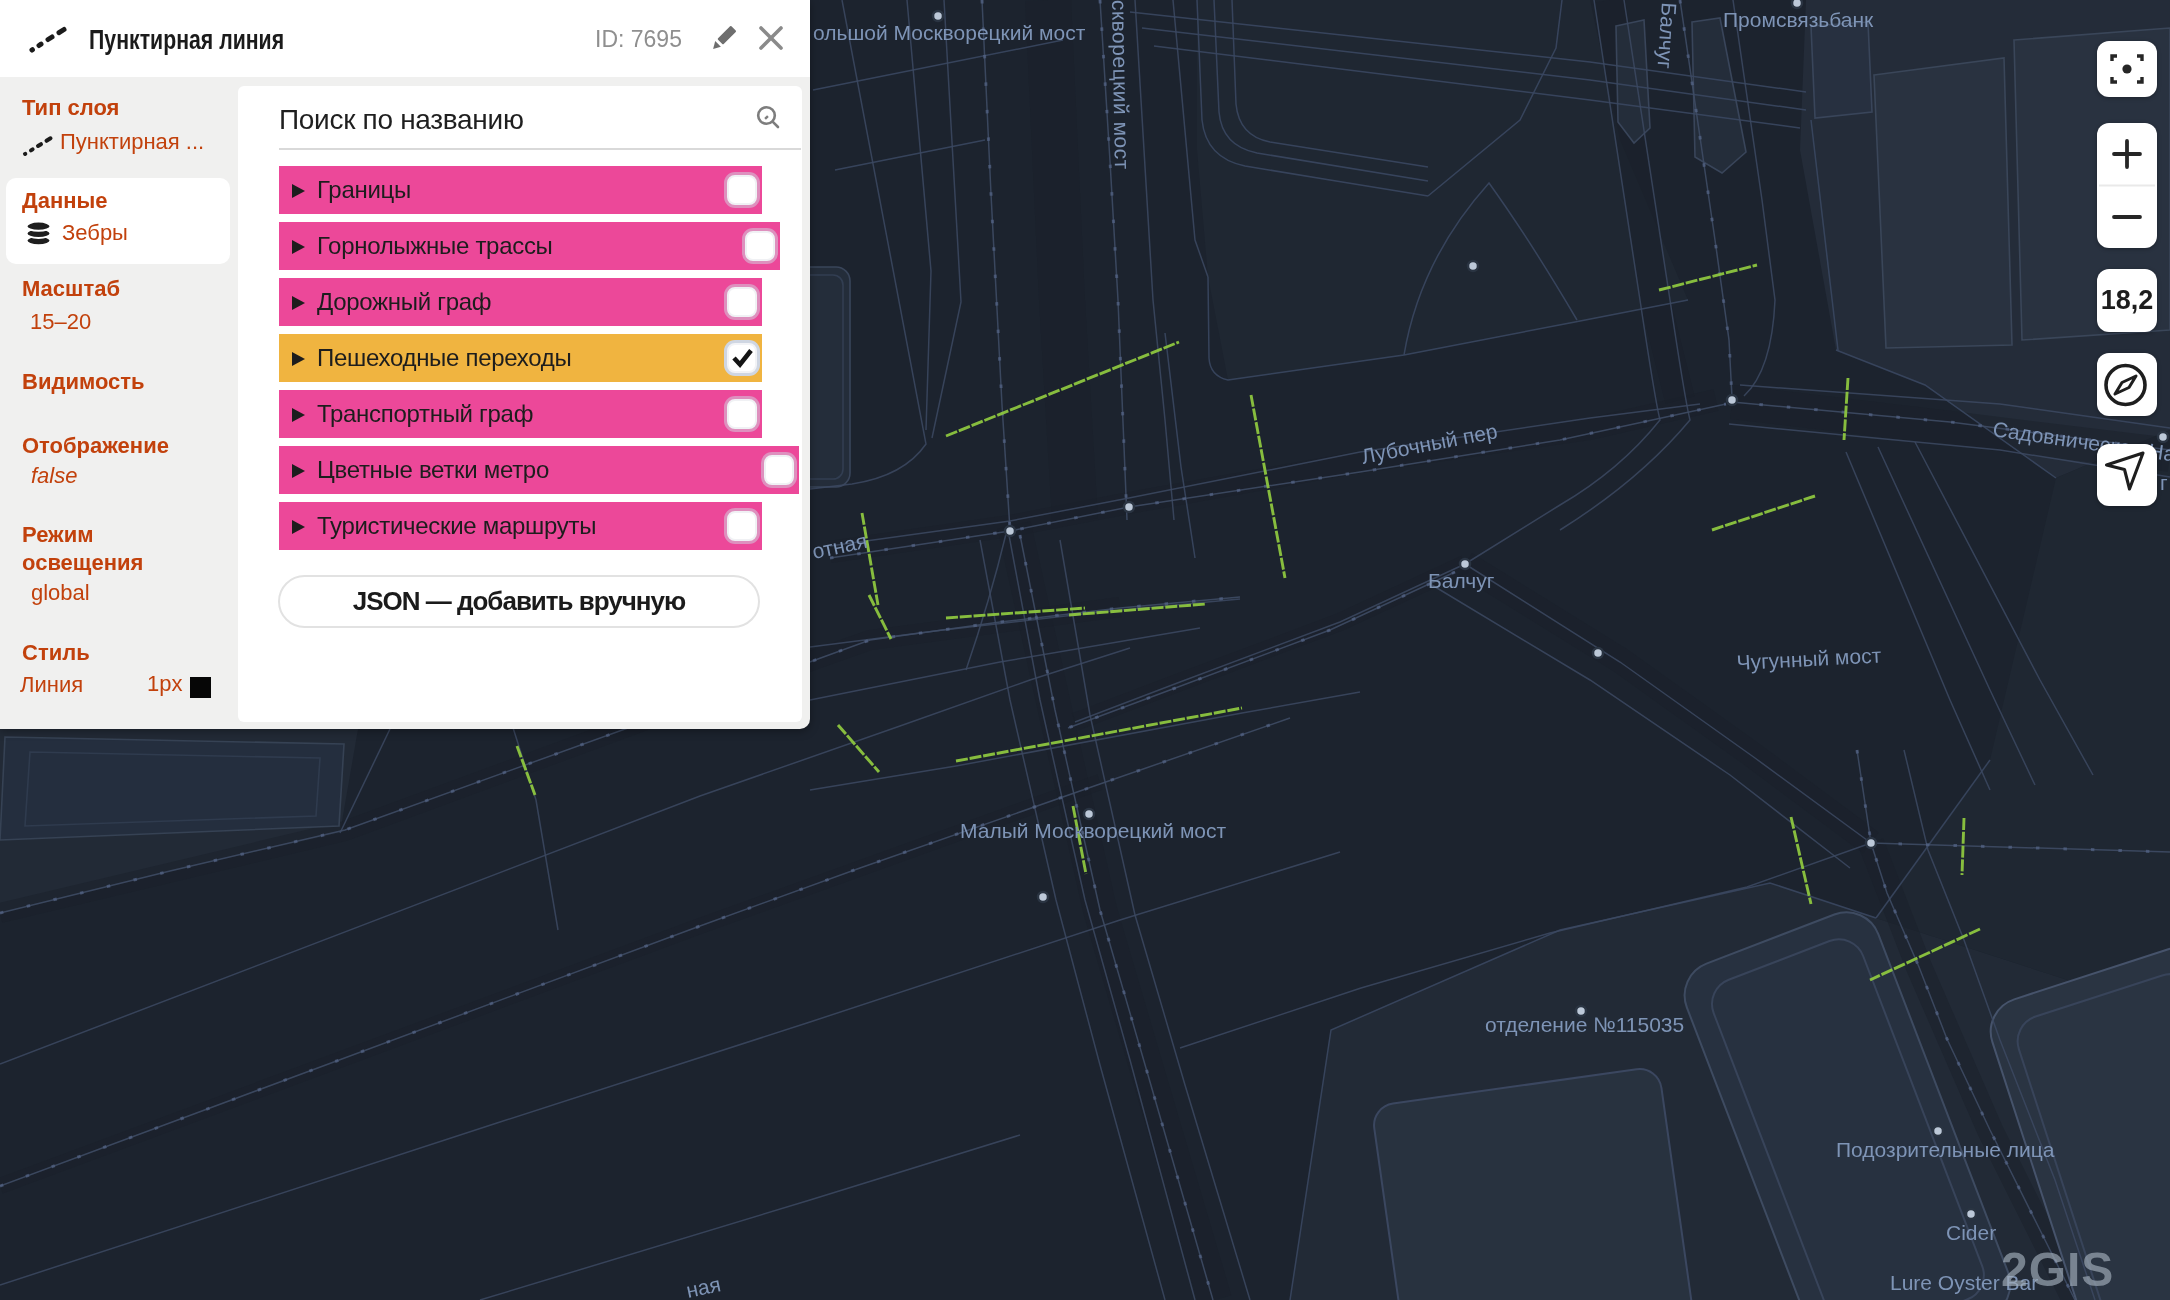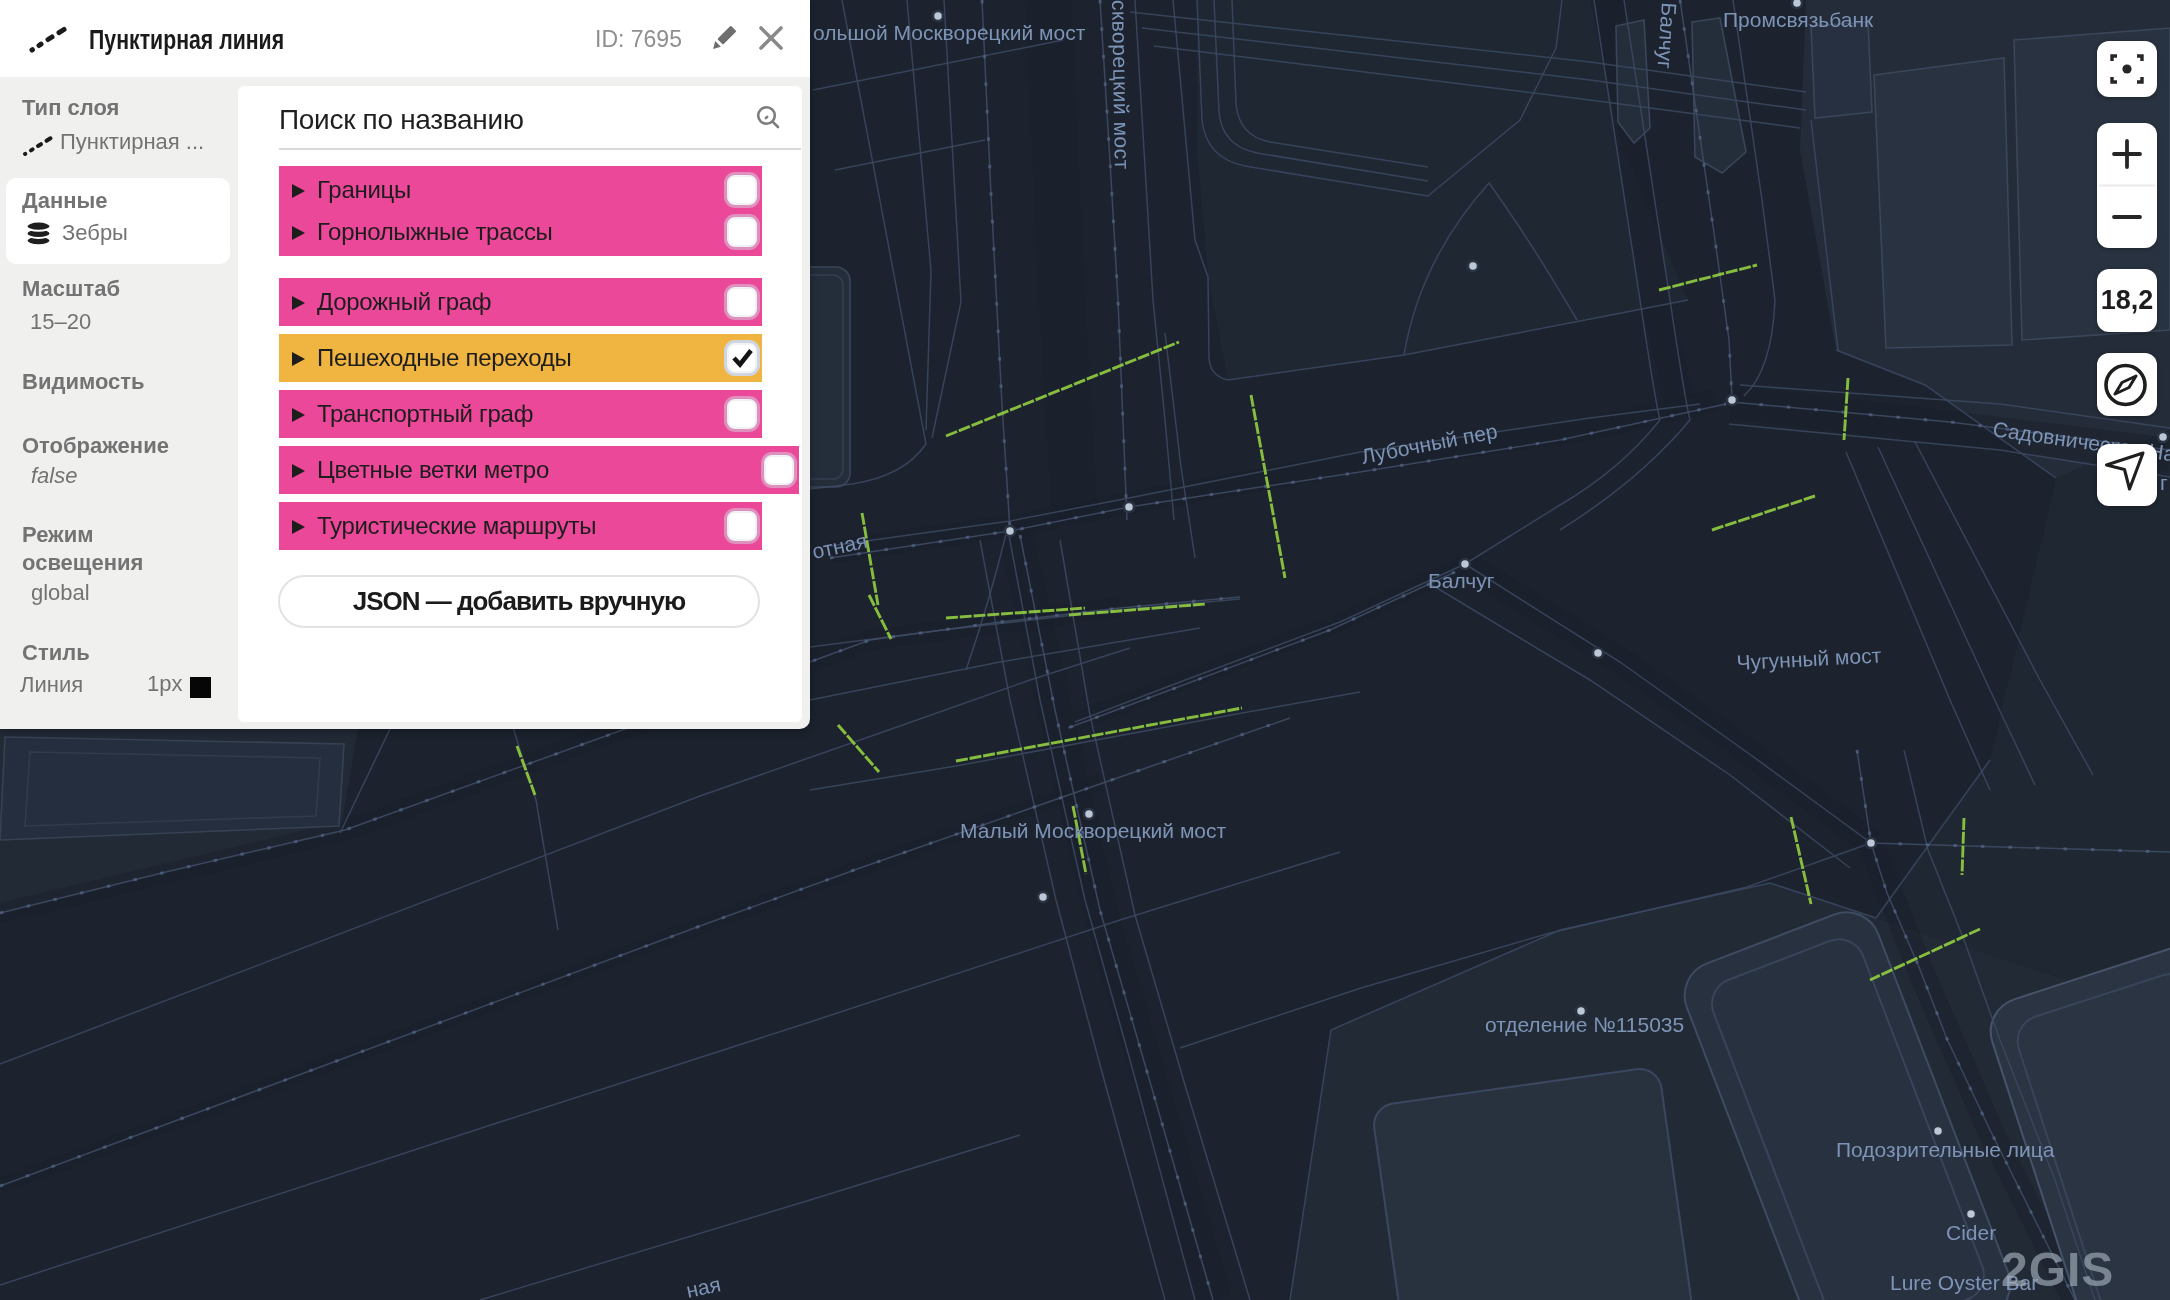--- a/index.html
+++ b/index.html
@@ -9,21 +9,21 @@
   
   .panel{position:absolute;left:0;top:0;width:810px;height:729px;background:#f0f0ef;
          border-radius:0 0 10px 0;box-shadow:0 2px 10px rgba(0,0,0,.35);}
   .phead{position:absolute;left:0;top:0;width:810px;height:77px;background:#fff;}
   .ptitle{position:absolute;left:89px;top:24px;font-size:28px;font-weight:700;color:#1b1b1b;transform:scaleX(.76);transform-origin:left center;}
   .pid{position:absolute;left:595px;top:26px;font-size:23px;color:#8f8f8f;}
   .hicon{position:absolute;left:28px;top:24px;}
   .pencil{position:absolute;left:706px;top:22px;}
   .xclose{position:absolute;left:754px;top:21px;}
   
-  .sb{position:absolute;left:0;top:77px;width:238px;height:652px;font-size:22px;color:#737373;}
+  .sb{position:absolute;left:0;top:77px;width:238px;height:652px;font-size:22px;color:#c2410c;}
   .sb .lab{font-weight:700;}
   .databox{position:absolute;left:6px;top:101px;width:224px;height:86px;background:#fff;border-radius:10px;}
   
   .card{position:absolute;left:238px;top:86px;width:564px;height:636px;background:#fff;border-radius:6px;}
   .search{position:absolute;left:41px;top:18px;font-size:28px;color:#1f1f1f;letter-spacing:-.3px;}
   .srule{position:absolute;left:41px;top:62px;width:522px;height:2px;background:#d9d9d9;}
   .row{position:absolute;left:41px;width:483px;height:48px;background:#ec4899;font-size:24px;color:#1d1d1d;letter-spacing:-.3px;}
   .row .tri{position:absolute;left:13px;top:18px;width:0;height:0;border-left:13px solid #1d1d1d;border-top:7px solid transparent;border-bottom:7px solid transparent;}
   .row .rl{position:absolute;left:38px;top:10px;}
   .row .cb{position:absolute;right:5px;top:9px;width:26px;height:26px;background:#fff;border:2px solid #f0f1f4;border-radius:8px;box-shadow:0 0 0 3px rgba(208,215,227,.5);}
@@ -285,21 +285,21 @@
       <circle cx="10.5" cy="10.5" r="8.3" fill="none" stroke="#7d7d7d" stroke-width="2.6"></circle>
       <line x1="16.6" y1="16.6" x2="22" y2="22" stroke="#7d7d7d" stroke-width="2.6" stroke-linecap="round"></line>
       <line x1="12.5" y1="12.5" x2="8.5" y2="12.5" stroke="#7d7d7d" stroke-width="2.4" transform="rotate(-45 10.5 12.5)"></line>
     </svg>
     <div class="srule"></div>
     <div class="row" style="top:80px;">
         <div class="tri"></div>
         <div class="rl">Границы</div>
         <div class="cb"></div>
       </div>
-    <div class="row" style="top:122px;">
+    <div class="row" style="top:136px;padding-left:18px;">
         <div class="tri"></div>
         <div class="rl">Горнолыжные трассы</div>
         <div class="cb"></div>
       </div>
     <div class="row" style="top:192px;">
         <div class="tri"></div>
         <div class="rl">Дорожный граф</div>
         <div class="cb"></div>
       </div>
     <div class="row sel" style="top:248px;">

